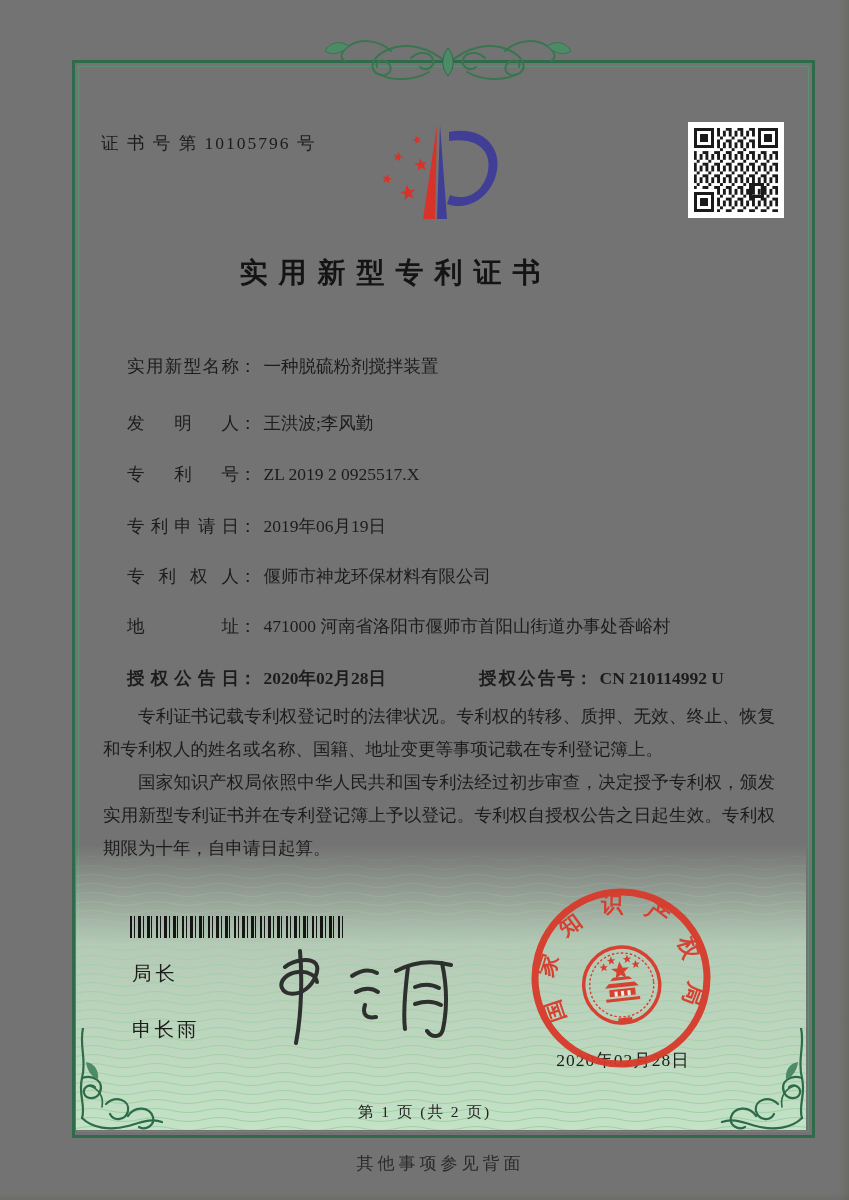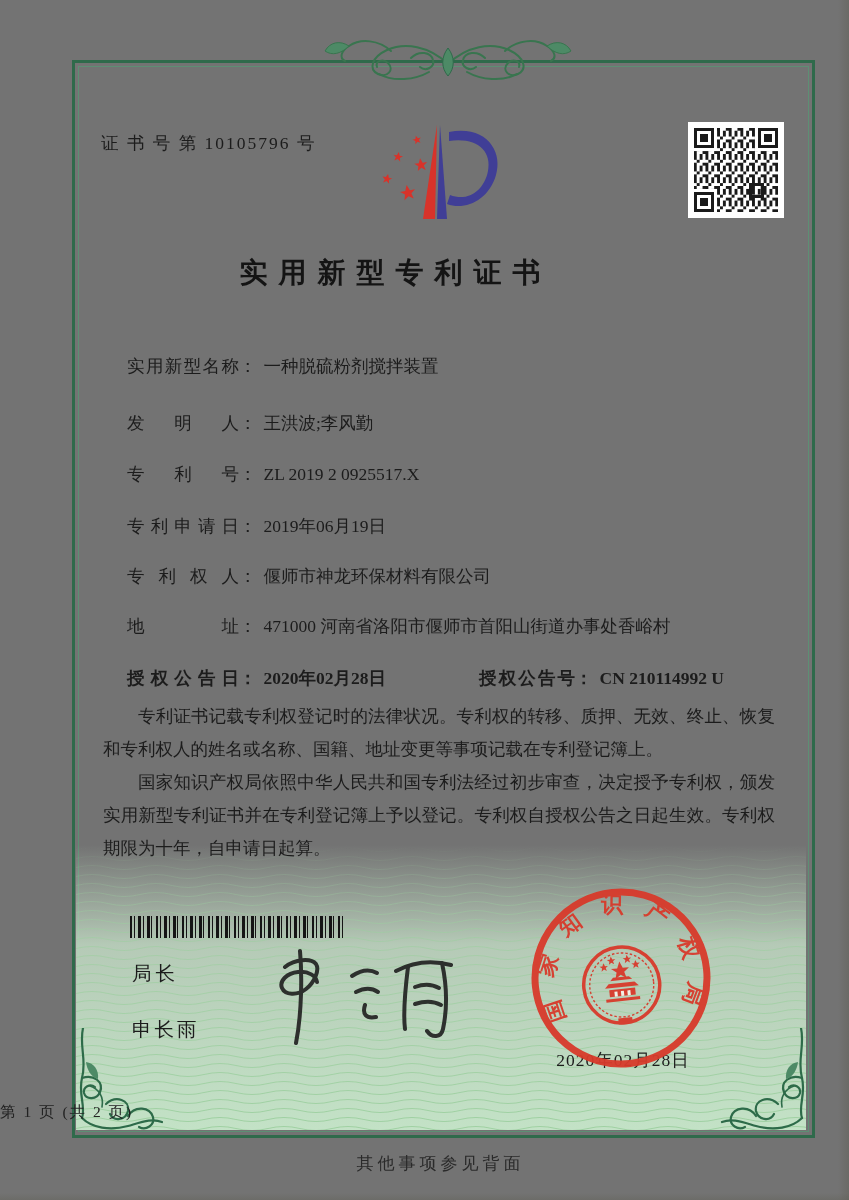--- a/index.html
+++ b/index.html
@@ -40,21 +40,21 @@
        #151515 17px 20px, rgba(0,0,0,0) 20px 21px,
        #151515 21px 22px, rgba(0,0,0,0) 22px 26px);}
 
   .commissioner-title{left:132px;top:960px;font-size:19.5px;letter-spacing:4px;}
   .commissioner-name{left:132px;top:1016px;font-size:19.5px;letter-spacing:3px;}
 
   .seal-date{left:523px;top:1048px;width:200px;text-align:center;font-size:17.5px;
              letter-spacing:1px;color:#1d1d1d;z-index:5;}
   .seal{left:528px;top:885px;z-index:6;transform:rotate(-6deg);opacity:.95;}
 
-  .page-footer{left:0;top:1102px;width:849px;text-align:left;font-size:15.5px;
+  .page-footer{left:0;top:1102px;width:849px;text-align:center;font-size:15.5px;
                letter-spacing:2px;color:#222;z-index:7;}
   .back-note{left:16px;top:1152px;width:849px;text-align:center;font-size:17px;
              letter-spacing:4px;color:#2a2a2a;}
 
   .edge-r{position:absolute;right:0;top:0;width:11px;height:100%;
           background:linear-gradient(to right, rgba(110,110,98,0), rgba(95,95,85,.45));}
   .edge-b{position:absolute;left:0;bottom:0;width:100%;height:7px;
           background:linear-gradient(to bottom, rgba(110,110,98,0), rgba(95,95,85,.35));}
 
   svg{display:block;}

